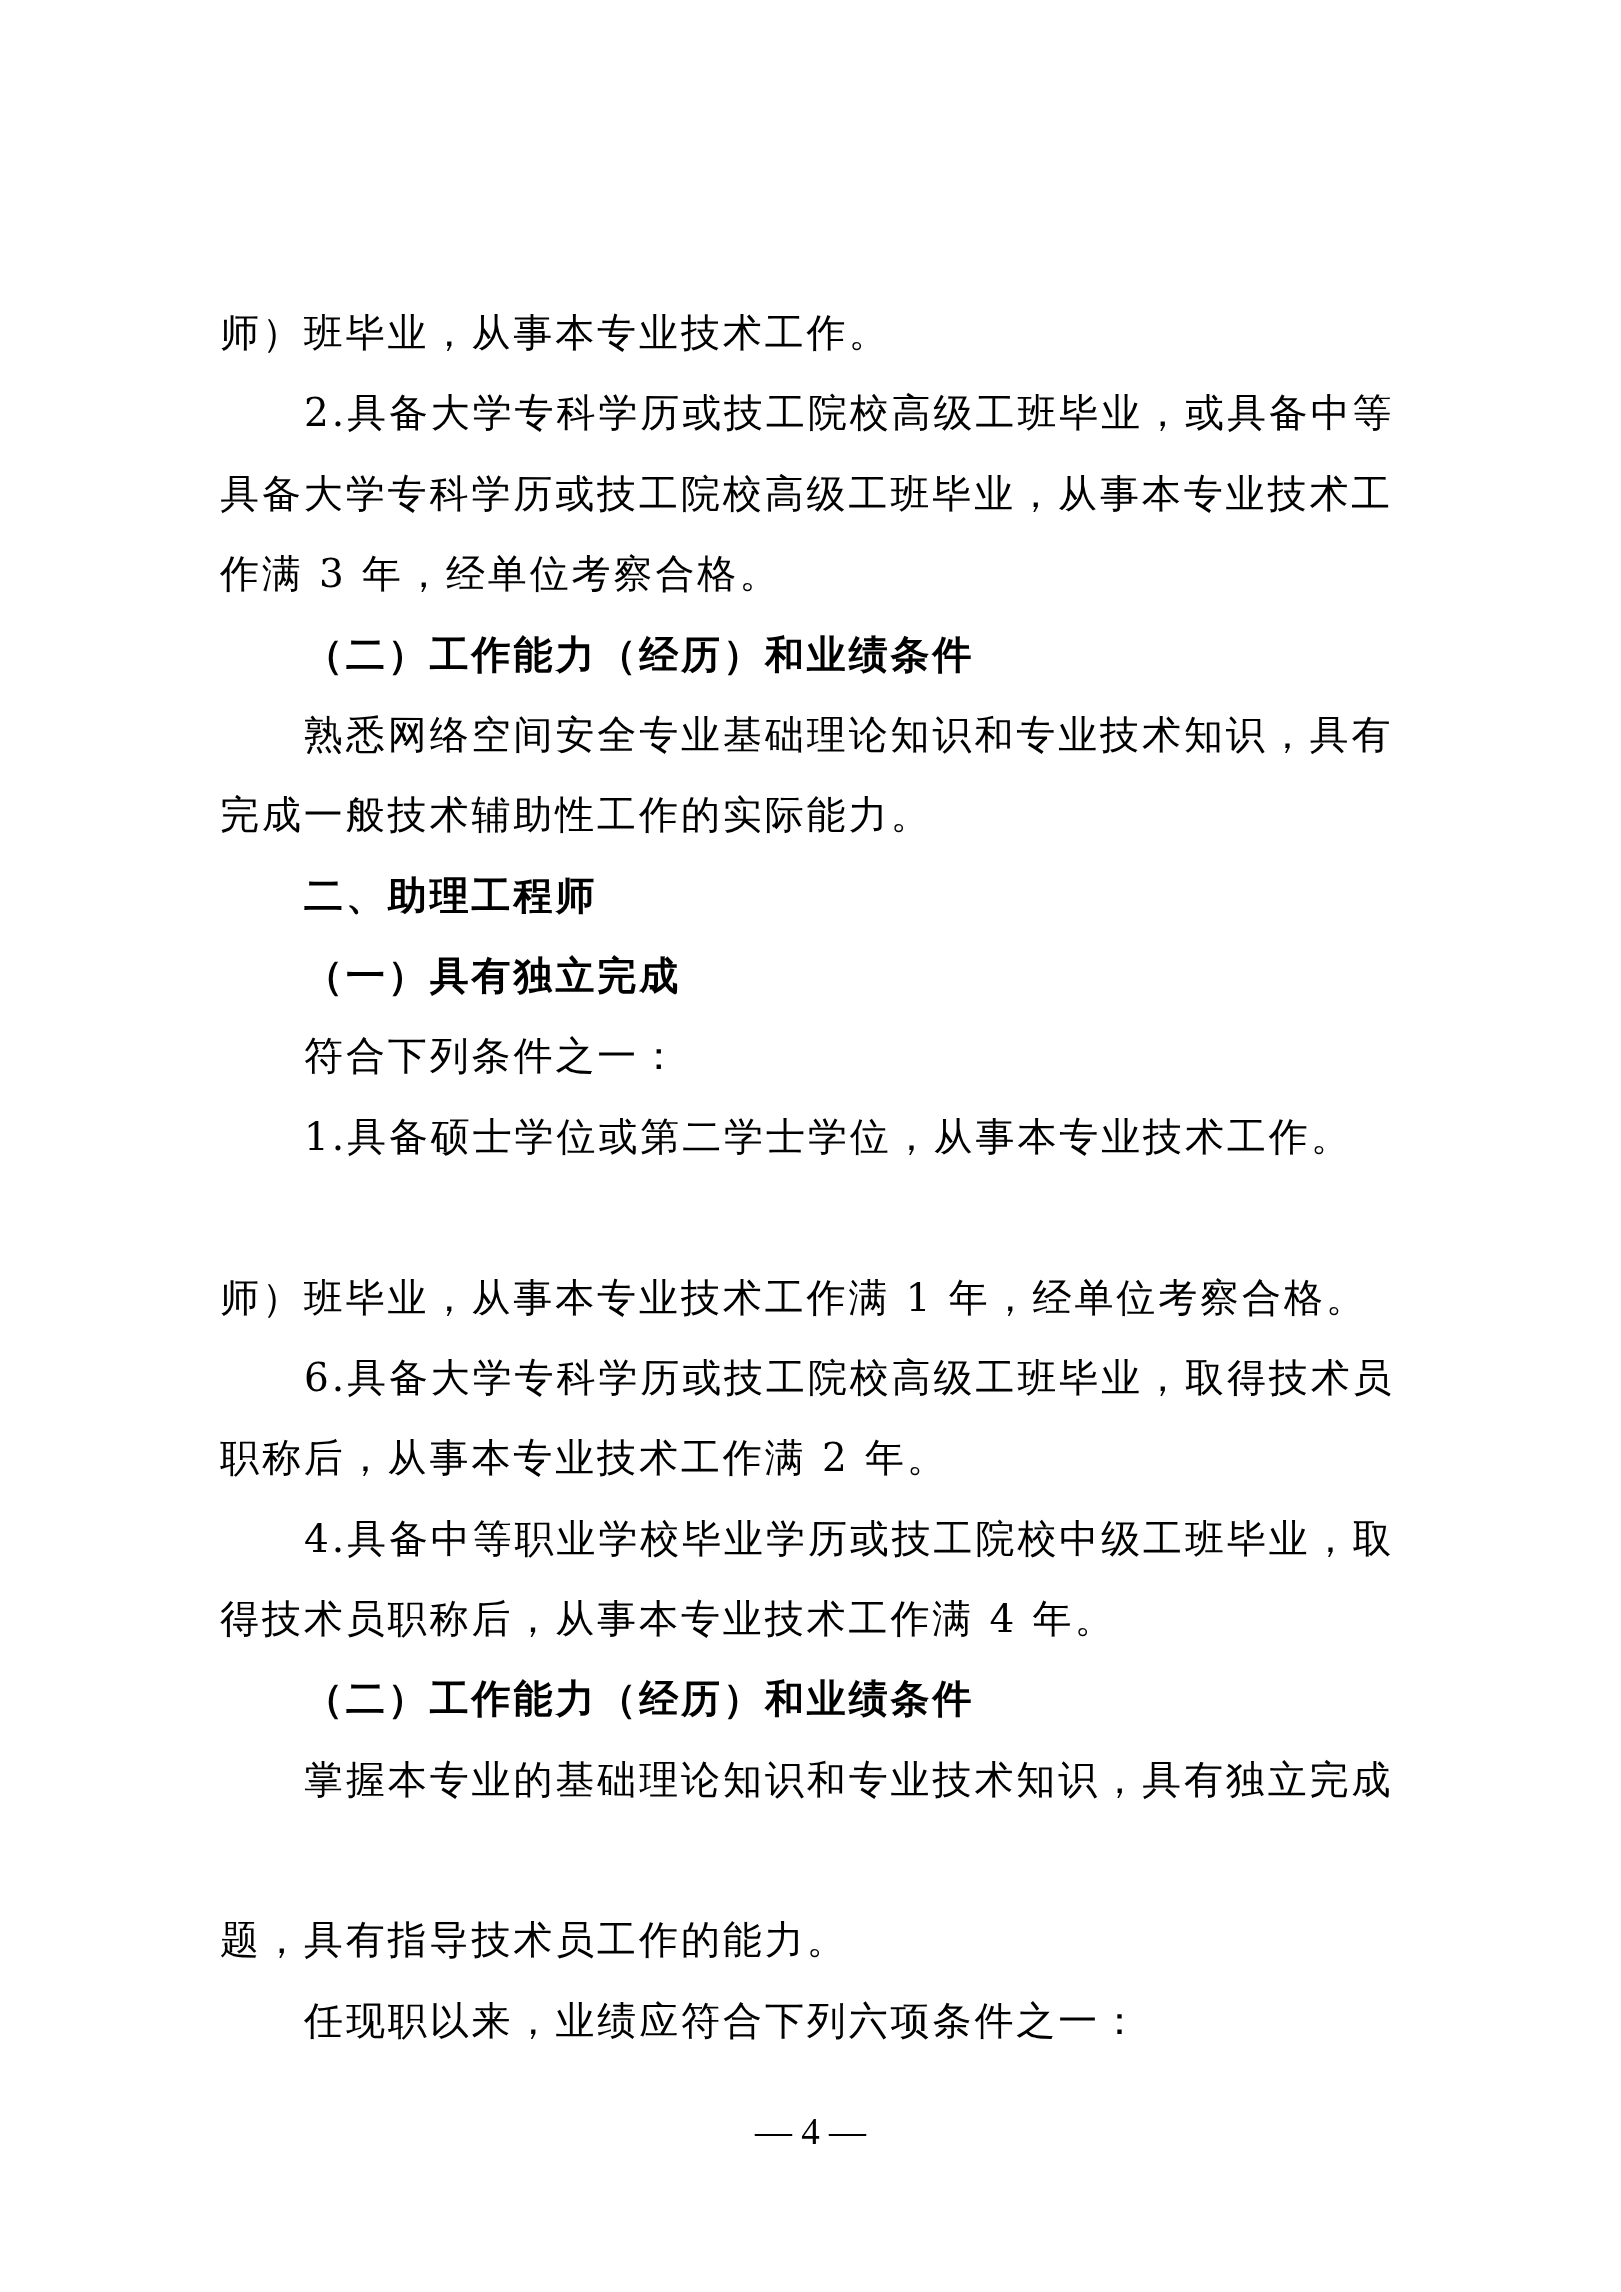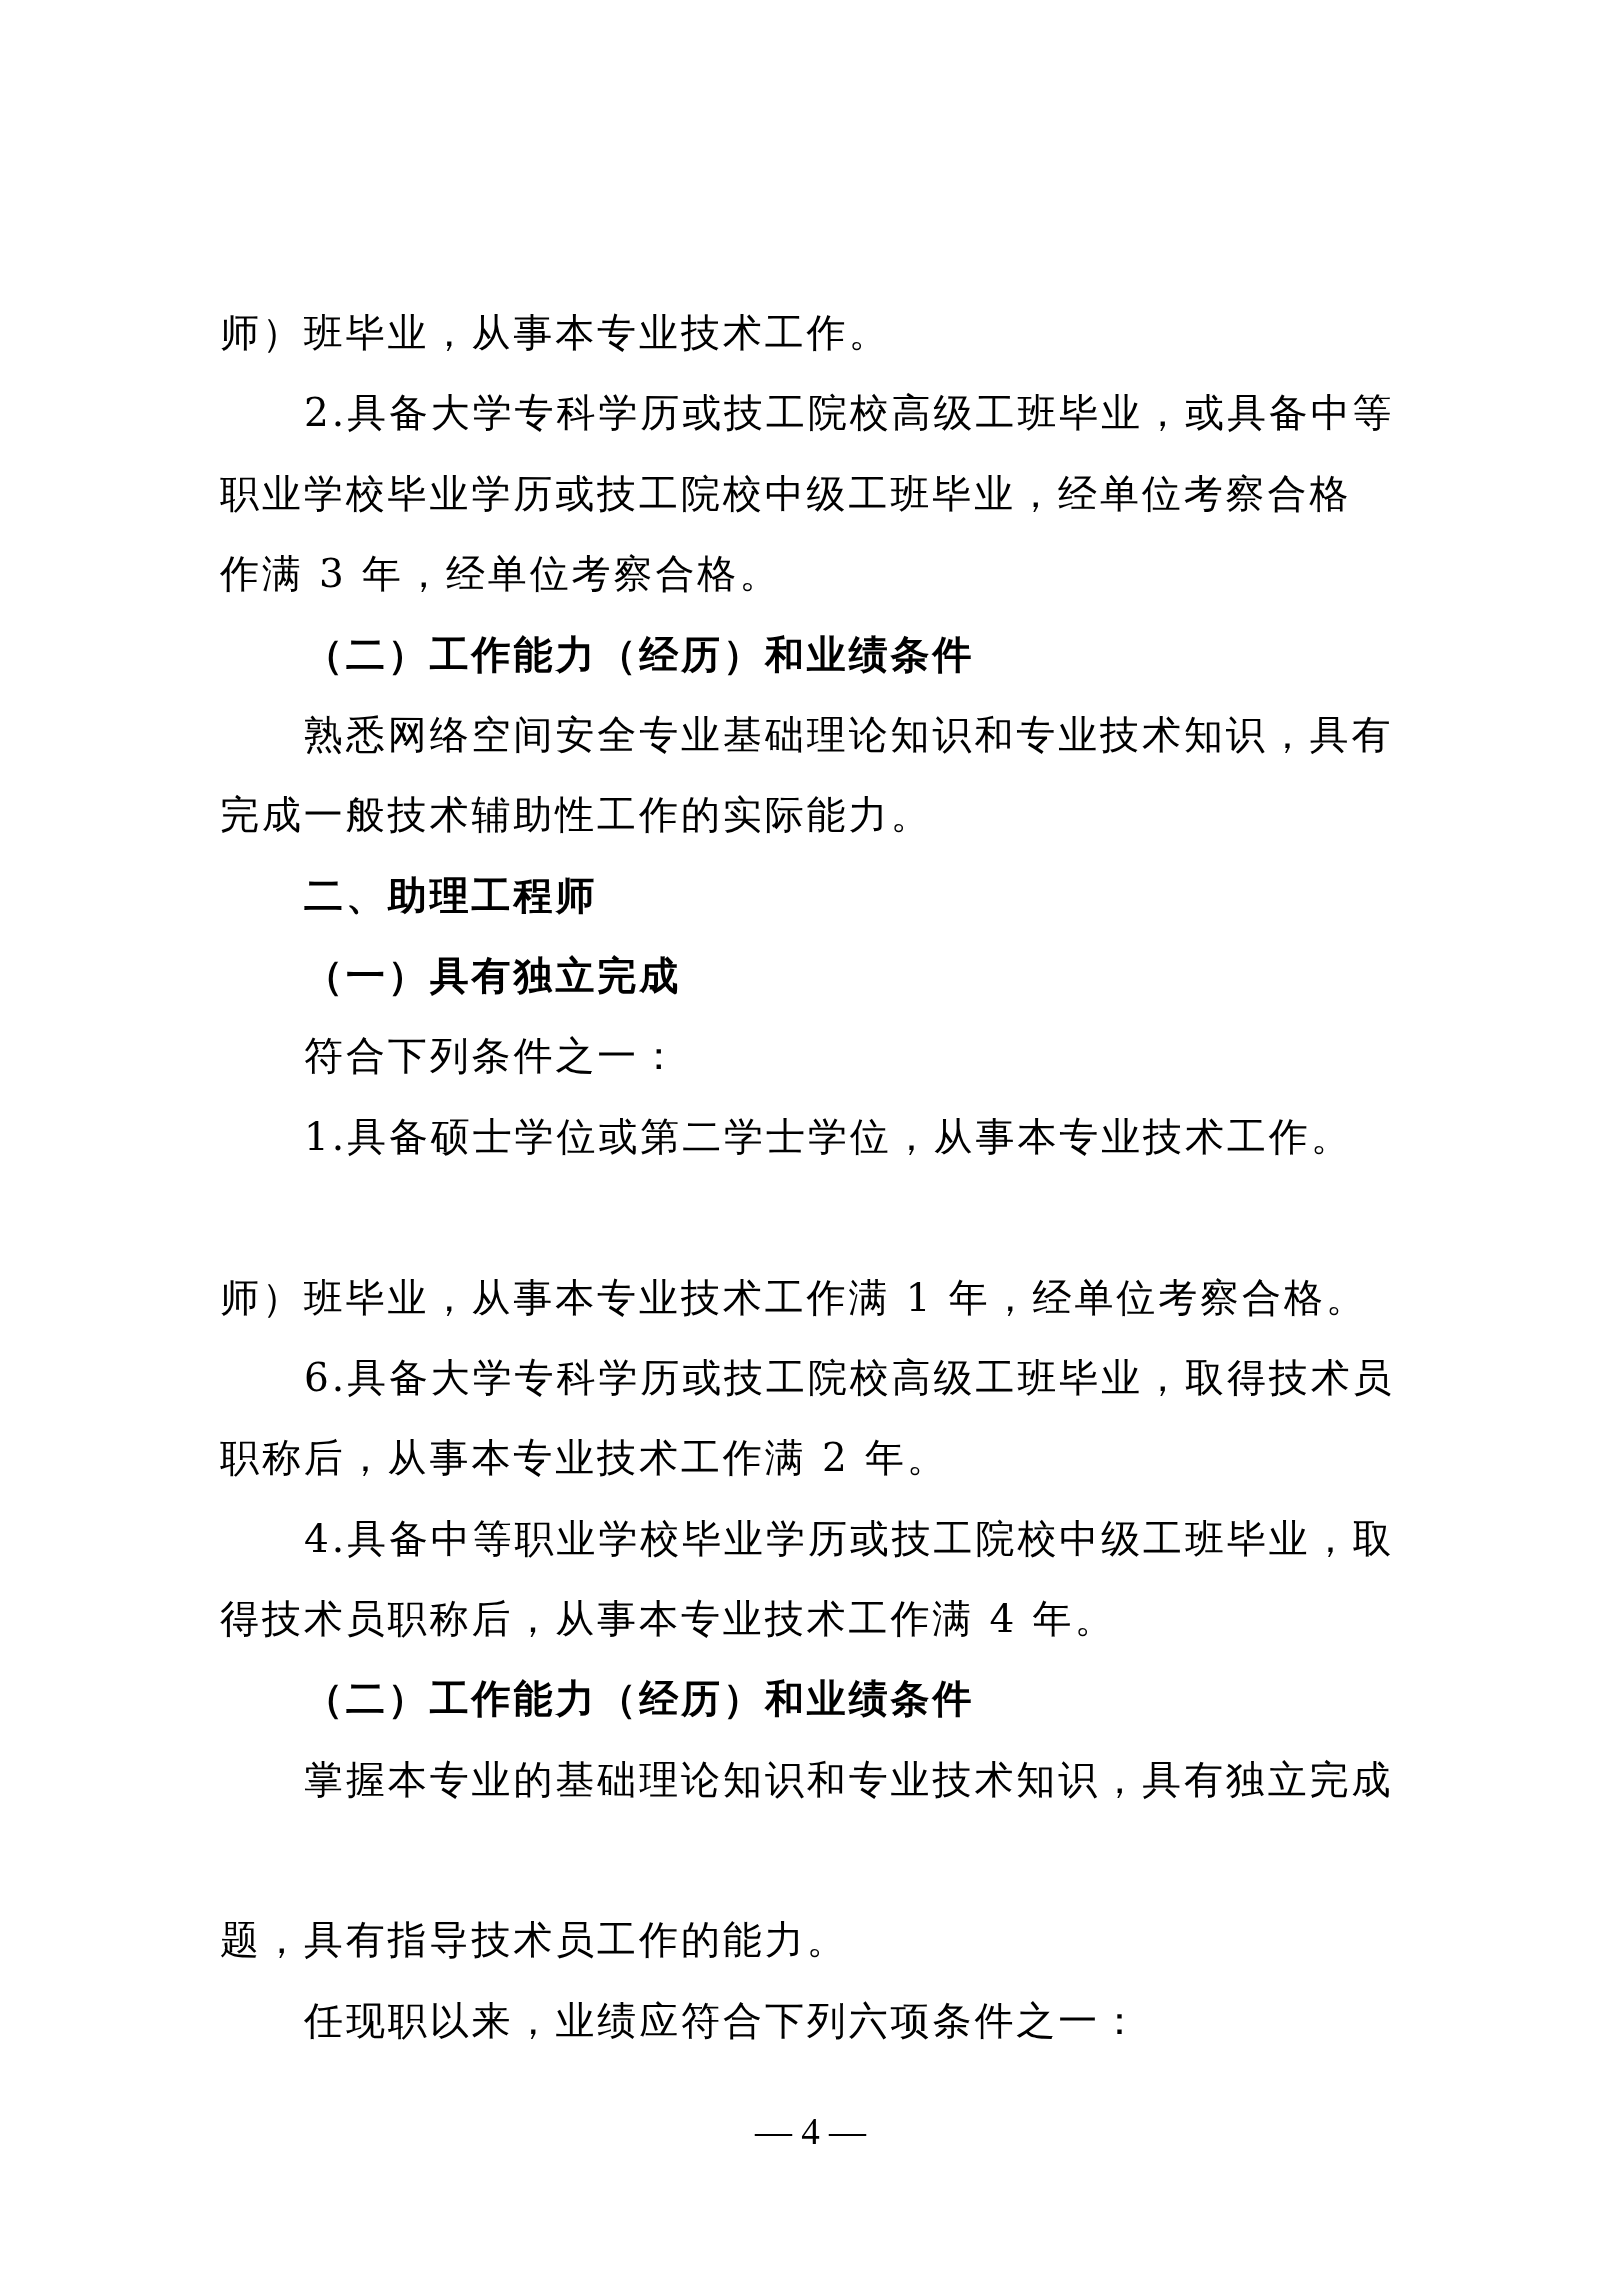--- a/index.html
+++ b/index.html
@@ -12,21 +12,21 @@
     .bold { font-weight: bold; font-family: "DejaVu Sans", "Liberation Sans", sans-serif; }
     .page-number { position: absolute; top: 2102px; left: 0; width: 1621px; text-align: center;
                    font-size: 37px; line-height: 59px; font-family: "Liberation Serif", serif; }
   </style>
 </head>
 <body>
 
 <div class="page">
   <div class="line" style="top:294px">师）班毕业，从事本专业技术工作。</div>
   <div class="line indent" style="top:374px">2.具备大学专科学历或技工院校高级工班毕业，或具备中等</div>
-  <div class="line" style="top:455px">职业学校毕业学历或技工院校中级工班毕业，经单位考察合格</div>
+  <div class="line" style="top:455px">具备大学专科学历或技工院校高级工班毕业，从事本专业技术工</div>
   <div class="line" style="top:535px">作满 3 年，经单位考察合格。</div>
   <div class="line indent bold" style="top:616px">（二）工作能力（经历）和业绩条件</div>
   <div class="line indent" style="top:696px">熟悉网络空间安全专业基础理论知识和专业技术知识，具有</div>
   <div class="line" style="top:776px">完成一般技术辅助性工作的实际能力。</div>
   <div class="line indent bold" style="top:857px">二、助理工程师</div>
   <div class="line indent bold" style="top:937px">（一）具有独立完成</div>
   <div class="line indent" style="top:1017px">符合下列条件之一：</div>
   <div class="line indent" style="top:1098px">1.具备硕士学位或第二学士学位，从事本专业技术工作。</div>
   <div class="line" style="top:1259px">师）班毕业，从事本专业技术工作满 1 年，经单位考察合格。</div>
   <div class="line indent" style="top:1339px">6.具备大学专科学历或技工院校高级工班毕业，取得技术员</div>

